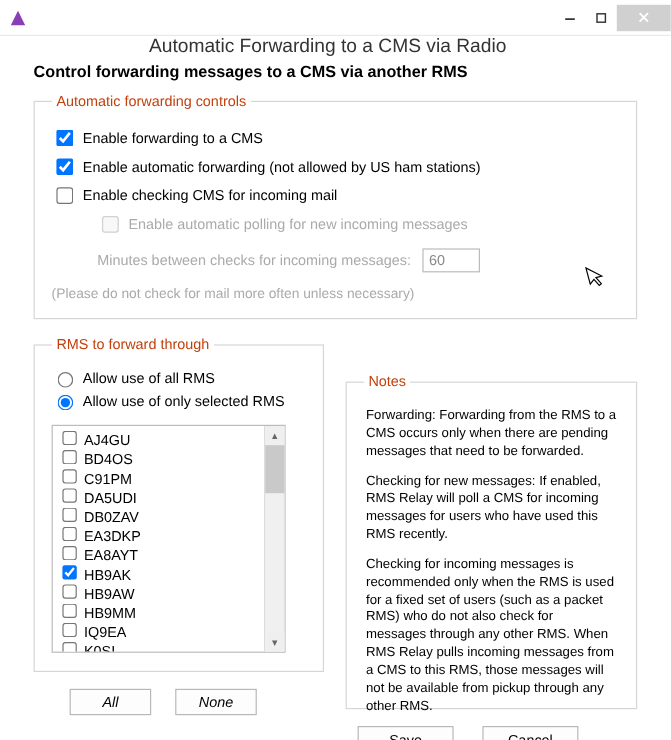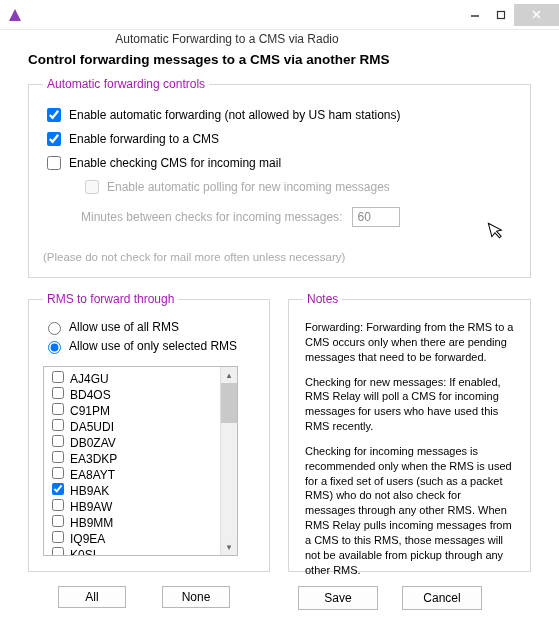--- a/index.html
+++ b/index.html
@@ -21,22 +21,22 @@
     align-items: center;
     padding-left: 8px;
   }
   .app-icon {
     width: 14px; height: 14px;
     margin-right: 10px;
     display: inline-block;
   }
   .title-text {
     flex: 1;
-    text-align: center;
-    font-size: 12px;
+    text-align: right;
+    font-size: 16px;
     color: #333;
     padding-right: 40px;
     margin-top: 48px;
   }
   .winbtns { display: flex; }
   .winbtn {
     width: 28px; height: 22px;
     display: flex; align-items: center; justify-content: center;
     font-size: 11px; color: #333;
   }
@@ -49,32 +49,32 @@
     margin-bottom: 10px;
   }
   fieldset {
     border: 1px solid #d6d6d6;
     padding: 10px 14px 14px 14px;
     margin: 0 0 14px 0;
   }
   legend {
     font-size: 12px;
     padding: 0 4px;
-    color: #a21caf;
+    color: #c2410c;
   }
   .row { display: flex; align-items: center; margin: 4px 0; }
   .chk { width: 14px; height: 14px; margin-right: 8px; }
   .disabled { color: #aaa; margin-left: 38px; }
   .disabled .chk { accent-color: #ccc; }
   .minutes-row { margin-top: 10px; display:flex; align-items:center; gap:10px; }
   .minutes-row input[type="text"] {
     width: 48px; height: 20px; border:1px solid #bbb; font-size:12px; padding:1px 4px;
     color:#888; background:#fff;
   }
-  .note-line { color:#aaa; margin-top:24px; font-size:11.5px; }
+  .note-line { color:#aaa; margin-top:12px; font-size:11.5px; }
   .columns { display:flex; gap:18px; }
   .col-left { width: 242px; }
   .col-right { flex:1; }
   .radio-row { display:flex; align-items:center; margin:3px 0; }
   .radio-row input { margin-right:8px; }
   .listbox-wrap {
     margin-top:12px;
     border:1px solid #bbb;
     width: 195px; height: 190px;
     display:flex;
@@ -84,30 +84,30 @@
     flex:1; overflow:hidden; padding:3px 4px;
   }
   .scrollbar {
     width:17px; background:#f0f0f0; border-left:1px solid #ddd;
     display:flex; flex-direction:column; align-items:center;
   }
   .sb-btn { width:100%; height:16px; background:#efefef; color:#666; font-size:9px; text-align:center; line-height:16px;}
   .sb-thumb { width:100%; height:40px; background:#c9c9c9; margin-top:0px; }
   .list-item { display:flex; align-items:flex-end; height:16px; font-size:12px; }
   .list-item input { width:12px; height:12px; margin-right:6px; }
-  .btnrow { display:flex; gap:36px; margin-top:10px; }
+  .btnrow { display:flex; gap:20px; margin-top:10px;font-style:italic; }
   .btn {
     border:1px solid #b8b8b8; background:#fdfdfd; font-size:12px;
     padding: 3px 0; width:68px; text-align:center; cursor:default;
   }
   .notes-body { padding: 4px 2px; font-size:11px; line-height:1.35; }
   .notes-body p { margin: 0 0 10px 0; }
   .bottom-btns { display:flex; gap:24px; justify-content:flex-start; margin-top:6px; margin-left:10px; }
   .bottom-btns .btn { width:80px; padding:4px 0;}
-  .col-right fieldset { height: 280px; }
+  .col-right fieldset { height: 280px; margin-top: 31px; }
   .cursor {
     position:absolute; left:490px; top:220px; font-size:18px; color:#000;
     transform: rotate(-15deg);
     pointer-events:none;
   }
 </style>
 </head>
 <body>
 
 <div class="titlebar">
@@ -138,25 +138,25 @@
 </div>
 
 <div class="content">
   <div class="heading">Control forwarding messages to a CMS via another RMS</div>
 
   <fieldset>
     <legend>Automatic forwarding controls</legend>
 
     <div class="row">
       <input type="checkbox" class="chk" checked="" style="">
-      <span>Enable automatic forwarding  (not allowed by US ham stations)</span>
+      <span>Enable forwarding to a CMS</span>
     </div>
     <div class="row">
       <input type="checkbox" class="chk" checked="" style="">
-      <span>Enable forwarding to a CMS</span>
+      <span>Enable automatic forwarding  (not allowed by US ham stations)</span>
     </div>
     <div class="row">
       <input type="checkbox" class="chk" style="">
       <span>Enable checking CMS for incoming mail</span>
     </div>
     <div class="row disabled">
       <input type="checkbox" class="chk" disabled="" style="">
       <span>Enable automatic polling for new incoming messages</span>
     </div>
 

